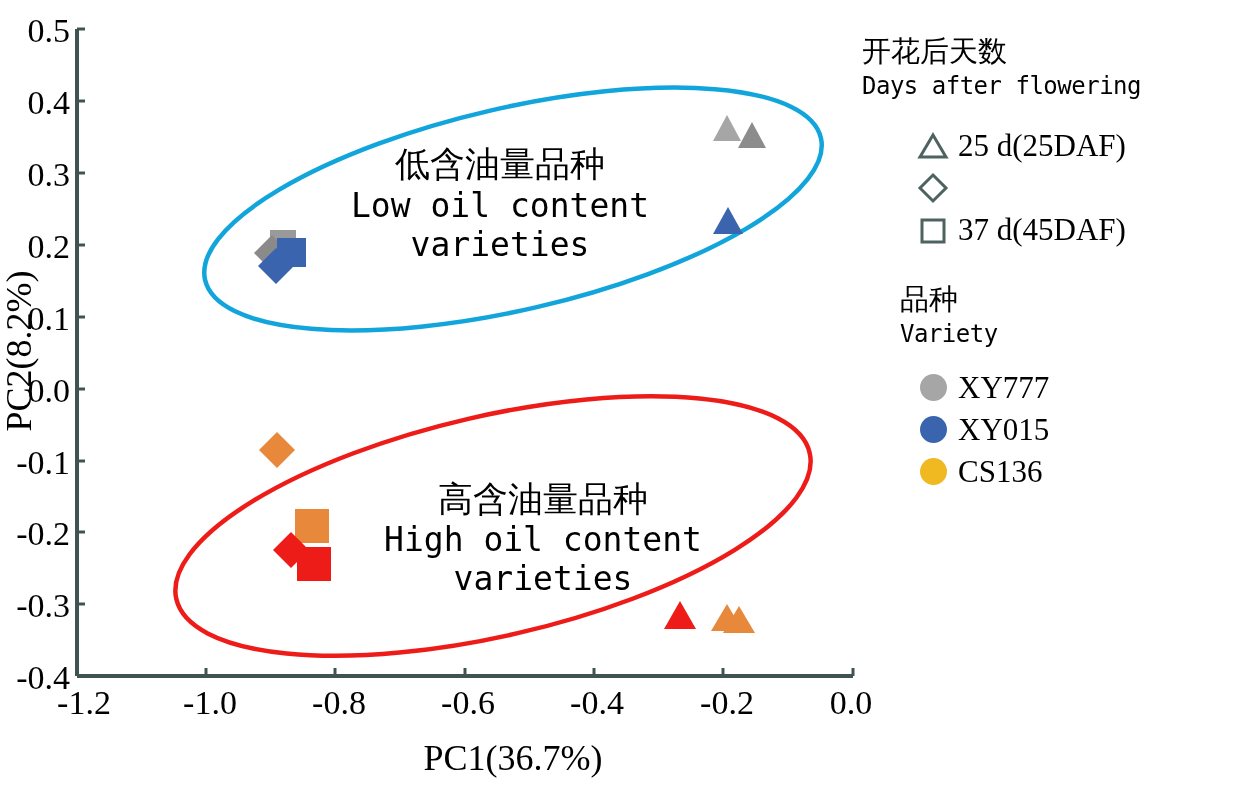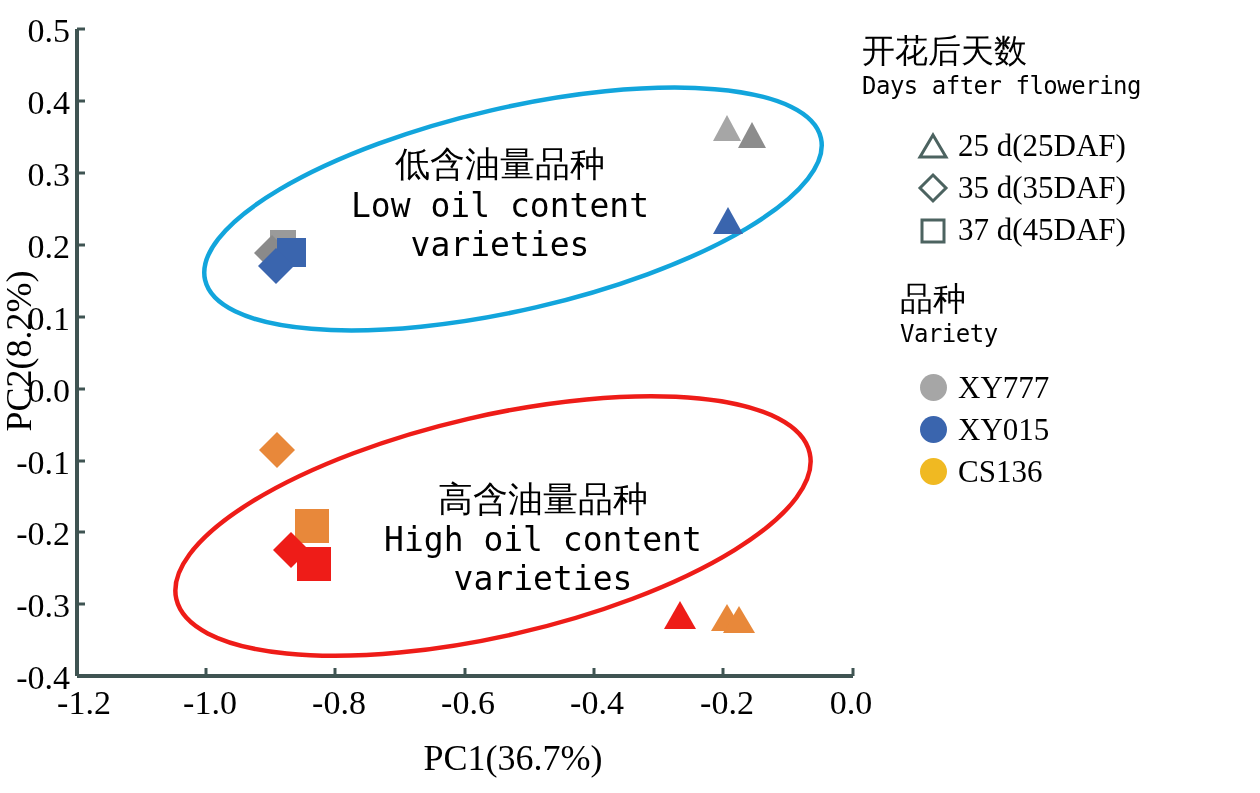--- a/index.html
+++ b/index.html
@@ -27,21 +27,21 @@
   }
   .legend-panel {
     position: absolute;
     left: 862px;
     top: 22px;
     width: 396px;
     color: #000000;
   }
   .legend-heading-cn {
     font-family: "DejaVu Sans", sans-serif;
-    font-size: 33px;
+    font-size: 29px;
     line-height: 36px;
     letter-spacing: 0px;
     white-space: nowrap;
   }
   .legend-heading-en {
     font-family: "DejaVu Sans Mono", monospace;
     font-size: 24px;
     line-height: 34px;
     white-space: nowrap;
     letter-spacing: -0.5px;
@@ -204,21 +204,20 @@
           </span>
           <span class="lbl">25 d(25DAF)</span>
         </div>
 
         <div class="legend-row">
           <span class="swatch">
             <svg class="shape-icon" width="34" height="34" viewBox="0 0 34 34">
               <polygon points="17,4 30,17 17,30 4,17" fill="none" stroke="#4c6360" stroke-width="3"></polygon>
             </svg>
           </span>
-          <span class="lbl">35 d(35DAF)</span>
         </div>
 
         <div class="legend-row">
           <span class="swatch">
             <svg class="shape-icon" width="34" height="34" viewBox="0 0 34 34">
               <rect x="6" y="7" width="22" height="22" fill="none" stroke="#4c6360" stroke-width="3"></rect>
             </svg>
           </span>
           <span class="lbl">37 d(45DAF)</span>
         </div>

